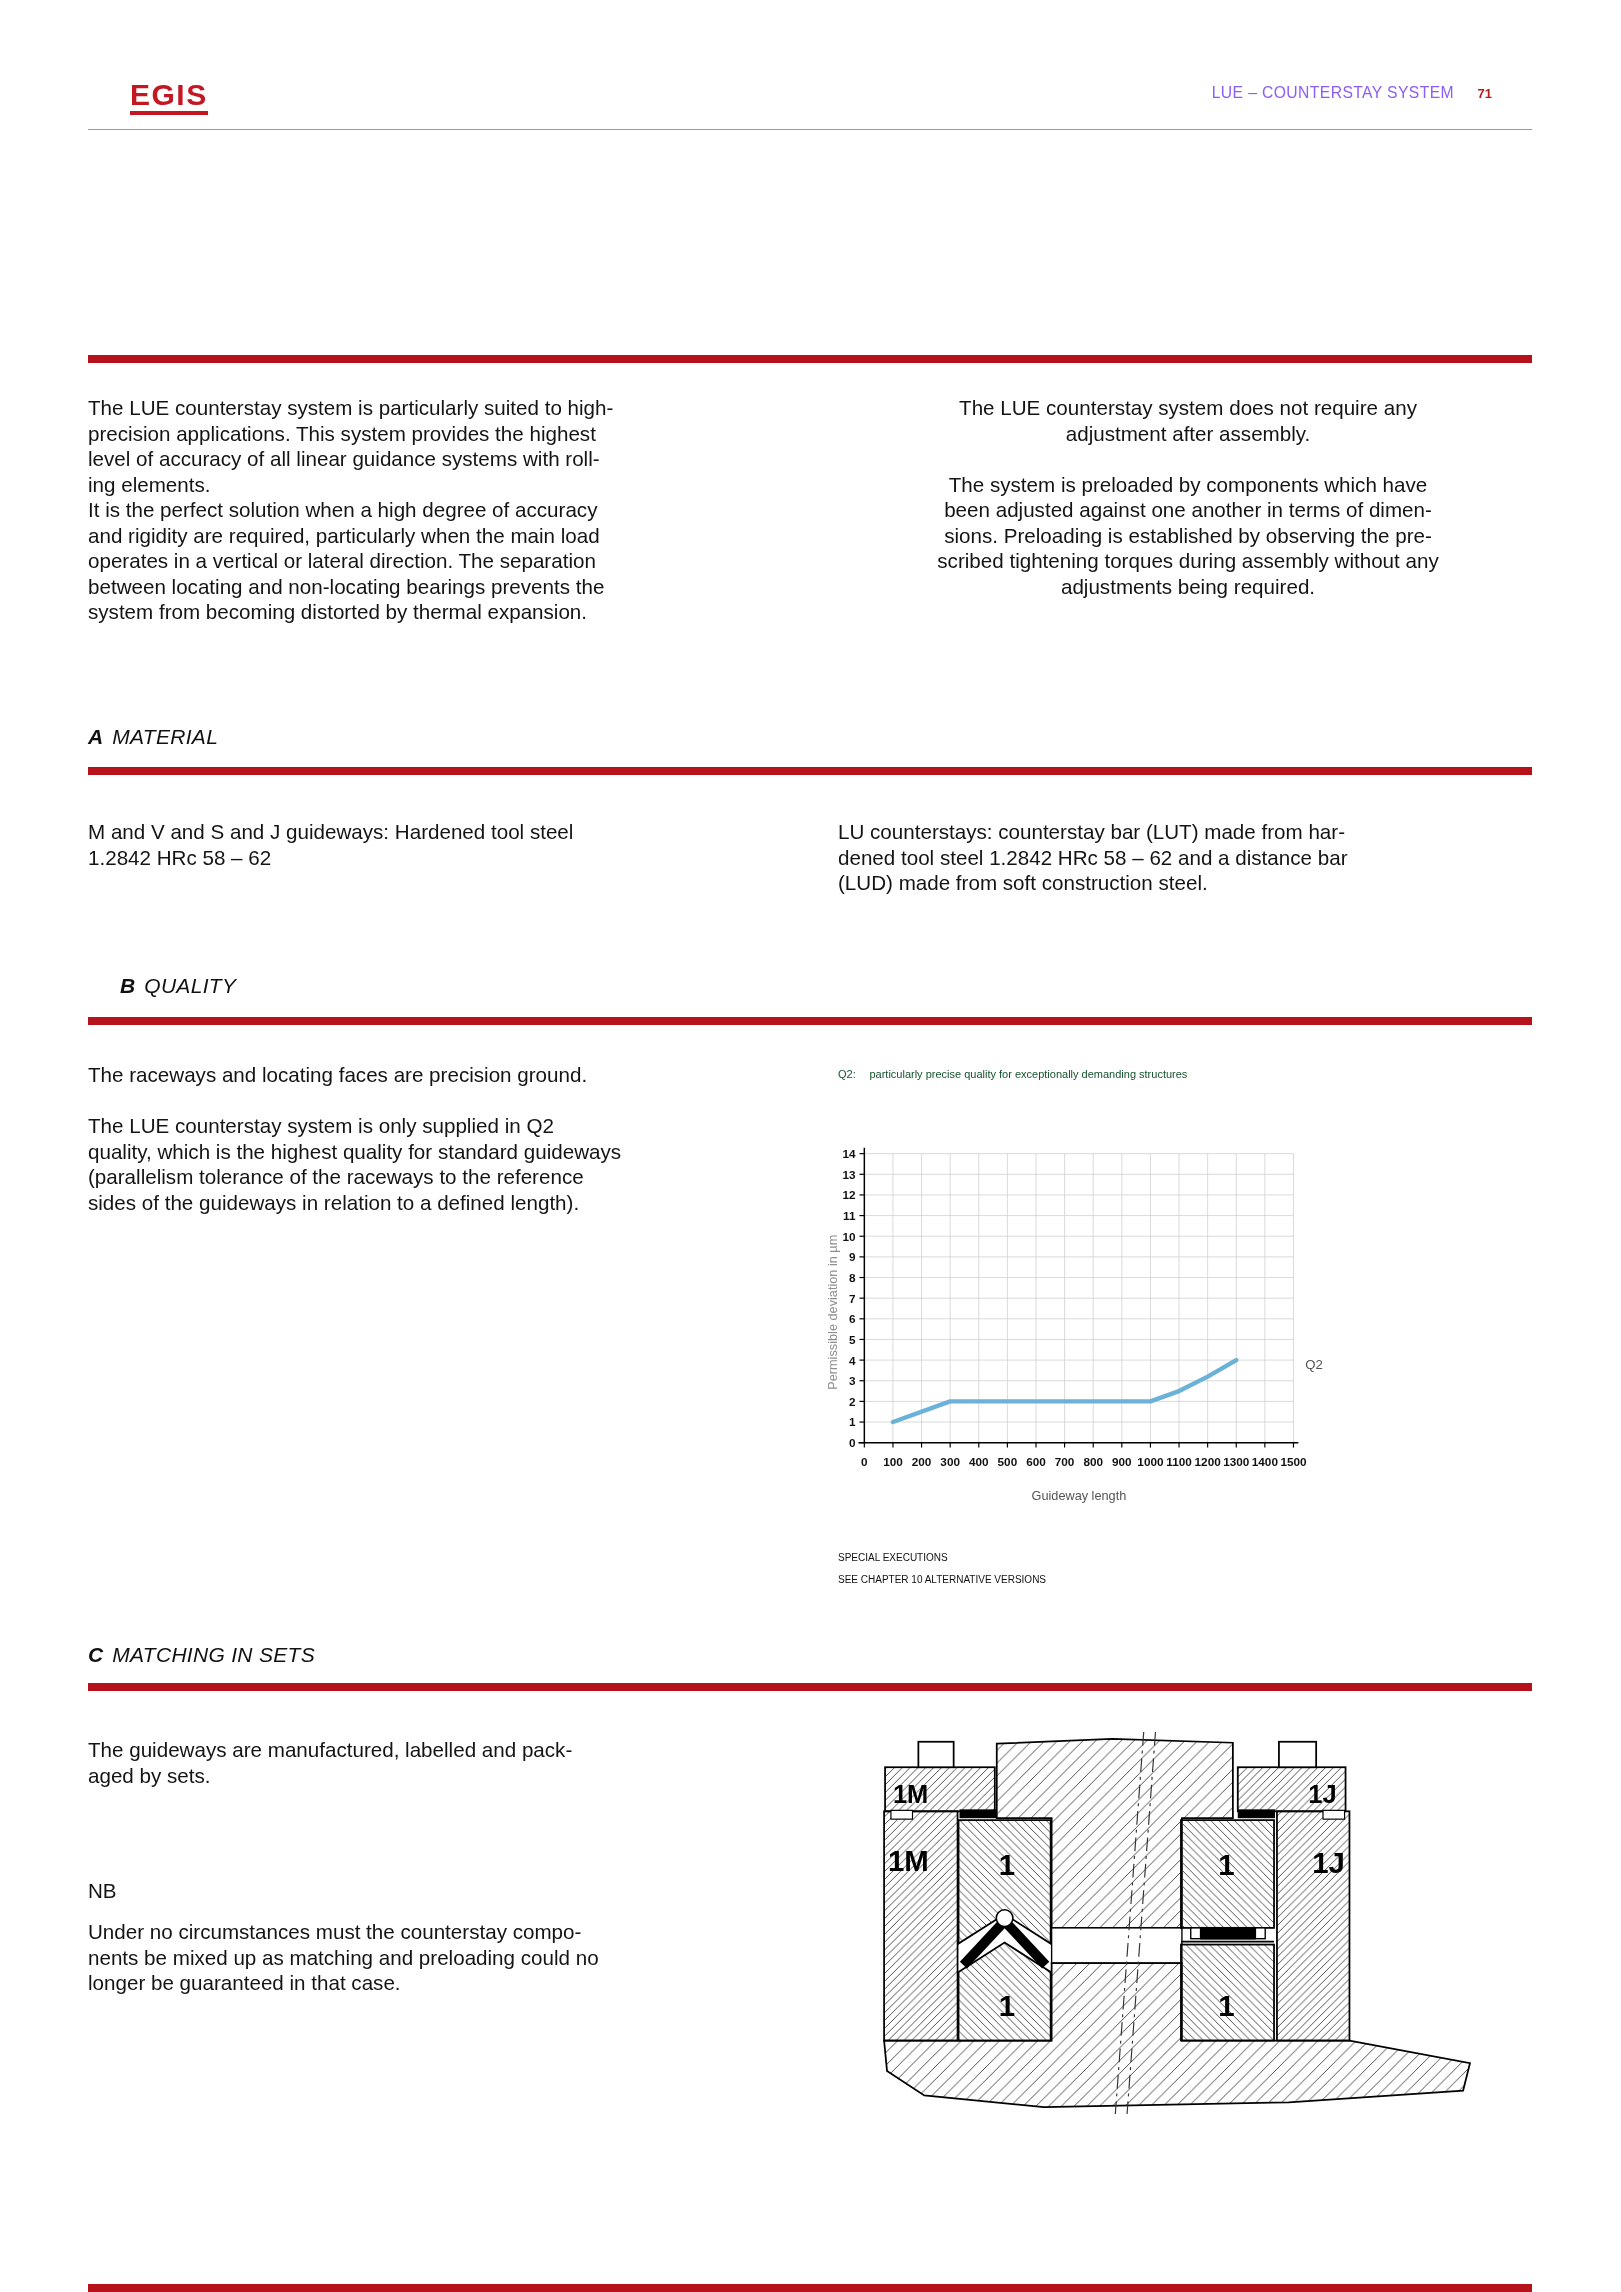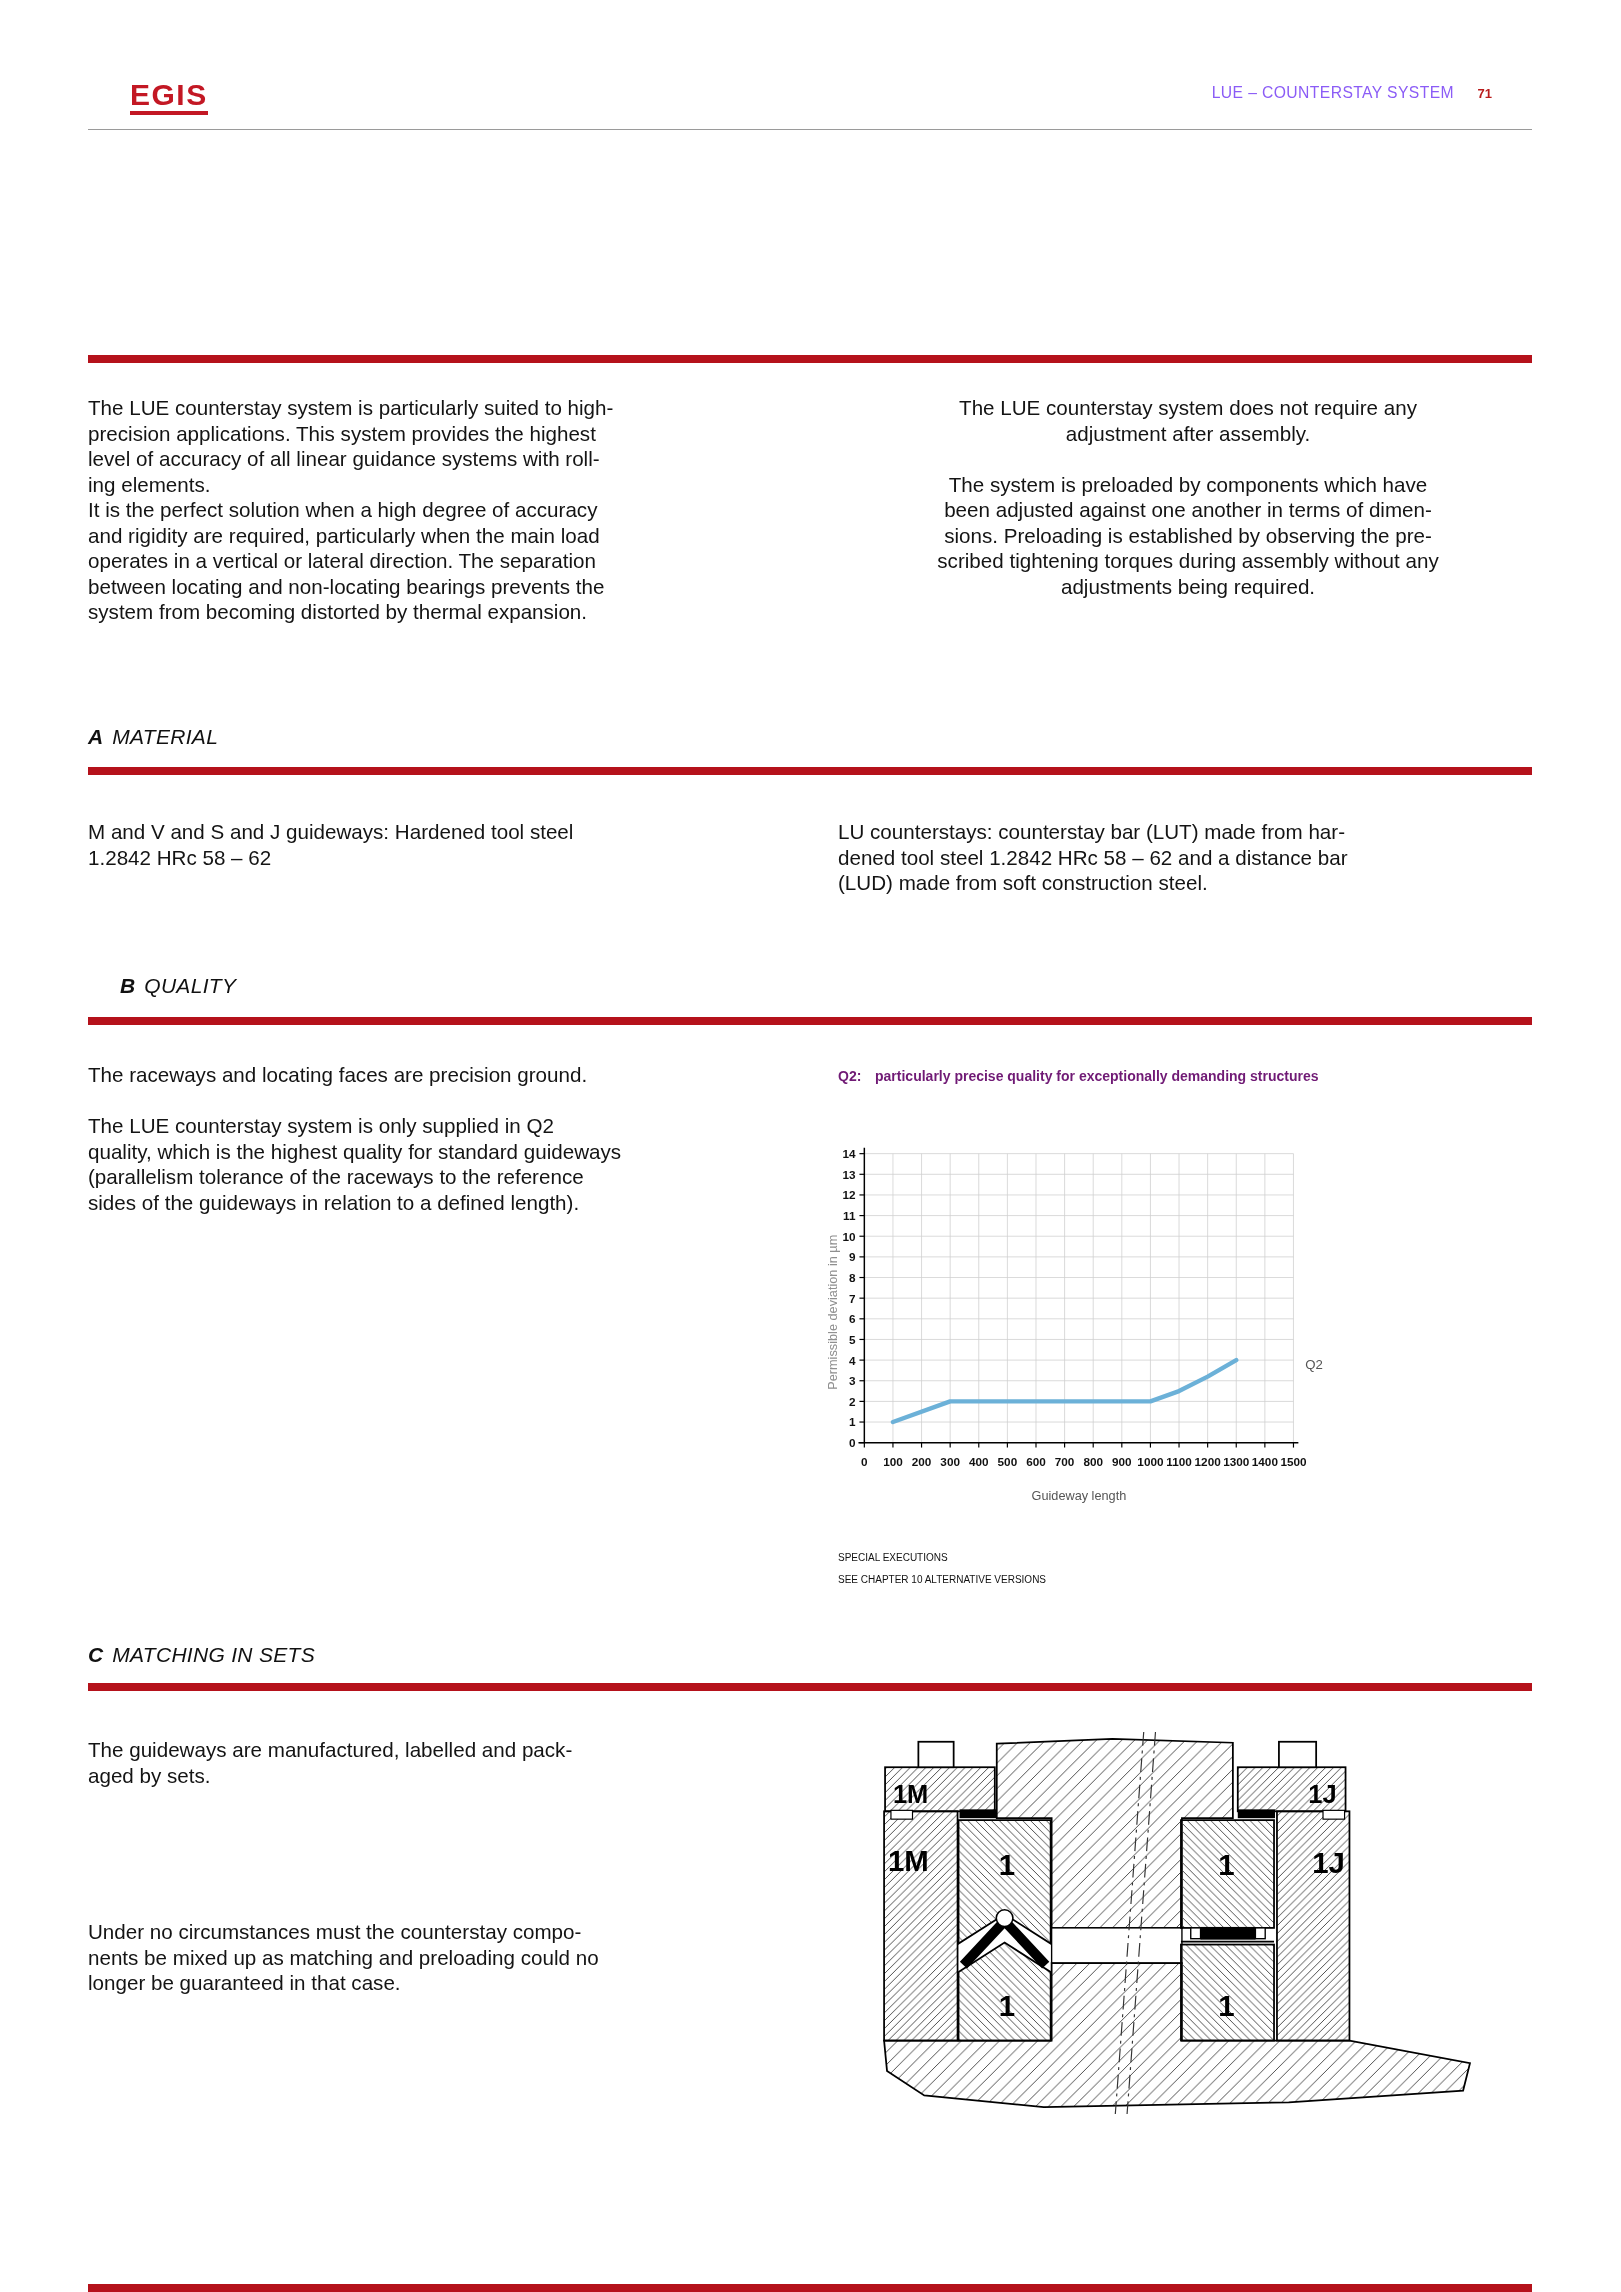--- a/index.html
+++ b/index.html
@@ -17,21 +17,21 @@
   
   .redbar{left:88px;width:1444px;height:7.8px;background:#b5121b;}
   
   .body-text{font-size:20.6px;line-height:25.5px;color:#141414;}
   .col-left{left:88px;width:700px;}
   .col-right{left:838px;width:700px;}
   
   .sec-head{font-size:21px;color:#111;letter-spacing:0.3px;font-style:italic;}
   .sec-head .letter{font-weight:bold;}
   .sec-head .title{font-weight:normal;margin-left:8.8px;}
-  .q2-note{font-size:14px;font-weight:bold;color:#701a75;}
+  .q2-note{font-size:11px;font-weight:normal;color:#14532d;}
   .q2-note .q2p{margin-right:13.7px;}
   .small-caps-note{font-size:10px;line-height:21.6px;color:#111;}
   svg text{font-family:"Liberation Sans", sans-serif;}
 </style>
 </head>
 <body>
 
 <div class="page">
 
   <div class="abs logo">EGIS</div>
@@ -189,20 +189,21 @@
 
   <div class="abs small-caps-note prewrap" style="left:838px;top:1547px;">SPECIAL EXECUTIONS
 SEE CHAPTER 10 ALTERNATIVE VERSIONS</div>
 
   <div class="abs sec-head" style="left:88px;top:1643px;">
     <span class="letter">C</span><span class="title">MATCHING IN SETS</span>
   </div>
   <div class="abs redbar" style="top:1683px;"></div>
   <div class="abs col-left body-text prewrap" style="top:1737px;">The guideways are manufactured, labelled and pack-
 aged by sets.</div>
+  <div class="abs col-left body-text" style="top:1878px;">NB</div>
   <div class="abs col-left body-text prewrap" style="top:1919px;">Under no circumstances must the counterstay compo-
 nents be mixed up as matching and preloading could no
 longer be guaranteed in that case.</div>
 
   <svg class="abs" style="left:877px;top:1730px;" width="603" height="387" viewBox="0 0 615 395">
     <defs>
       <pattern id="hA" patternUnits="userSpaceOnUse" width="8" height="8">
         <path d="M-2,2 l4,-4 M0,8 l8,-8 M6,10 l4,-4" stroke="#3a3a3a" stroke-width="0.9"></path>
       </pattern>
       <pattern id="hB" patternUnits="userSpaceOnUse" width="8" height="8">

